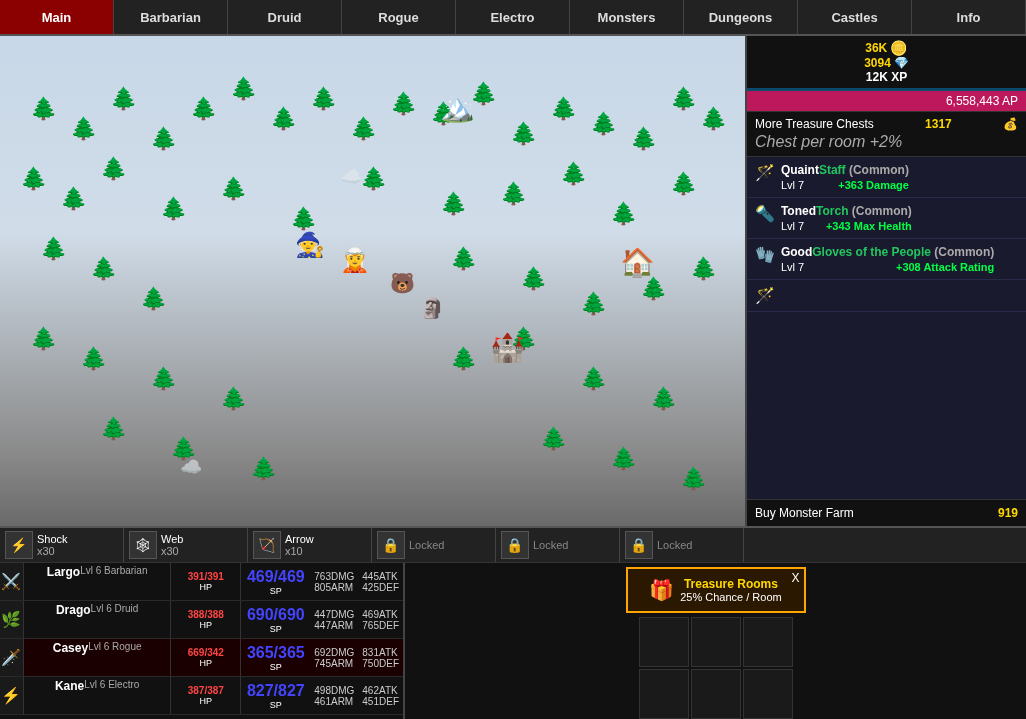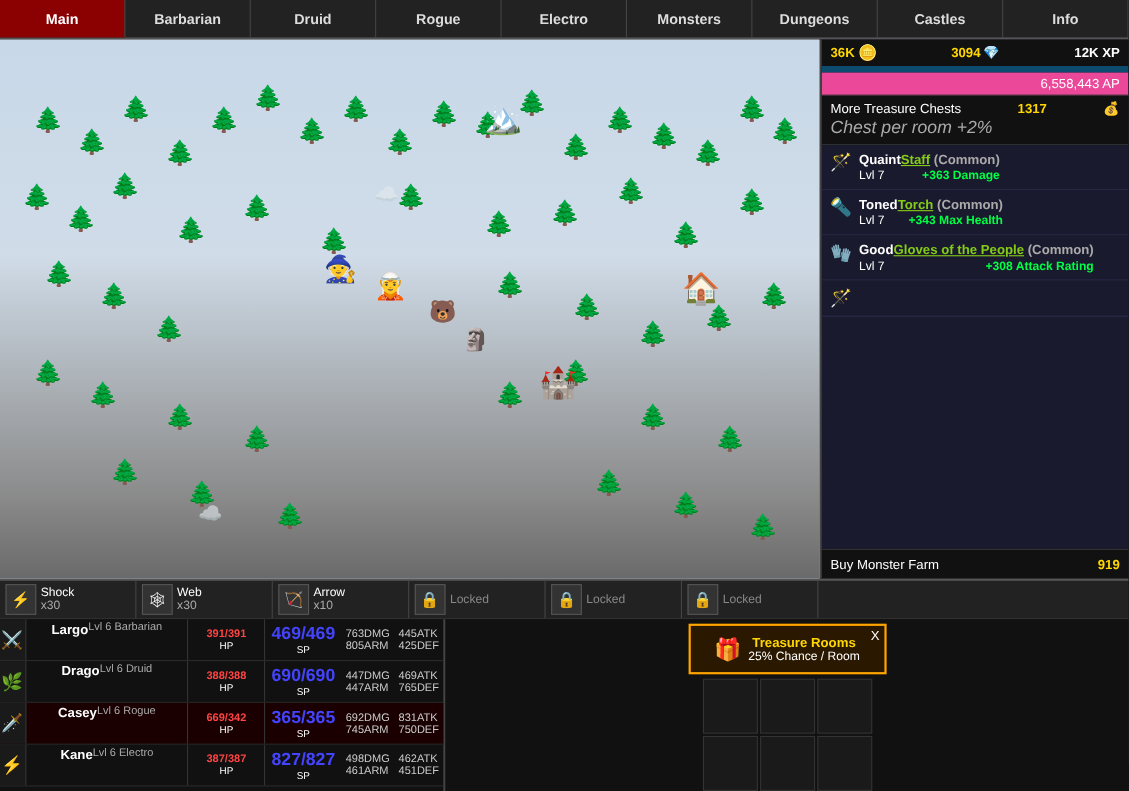--- a/index.html
+++ b/index.html
@@ -70,63 +70,63 @@
       flex-direction: column;
     }
 
     
     #resources-bar {
       background: #111;
       padding: 4px 8px;
       display: flex;
       justify-content: space-between;
       align-items: center;
-      border-bottom: 6px solid #0c4a6e;
+      border-bottom: 3px solid #0c4a6e;
       min-height: 30px;
+      flex-direction: column;
     }
     .resource-item {
       display: flex;
       align-items: center;
       gap: 3px;
       font-size: 12px;
       color: #ffd700;
       font-weight: bold;
     }
     .resource-item .coin-icon {
       color: #ffd700;
       font-size: 14px;
     }
     .xp-text {
       color: #fff;
       font-weight: bold;
     }
 
     #ap-bar {
-      background: #ec4899;
+      background: #be185d;
       padding: 3px 8px;
       border-bottom: 1px solid #333;
       font-size: 12px;
       color: #fff;
       text-align: right;
     }
 
     
     .item-card {
       background: #1a1a2e;
       border-bottom: 1px solid #2a2a4a;
       padding: 6px 8px;
     }
     .item-name {
       font-size: 12px;
       font-weight: bold;
       margin-bottom: 2px;
     }
     .item-name .word-colored {
-      color: #84cc16;
-      text-decoration: underline;
+      color: #22c55e;
     }
     .item-name .word-plain {
       color: #fff;
     }
     .item-common {
       color: #aaa;
     }
     .item-stats {
       display: flex;
       justify-content: space-between;

